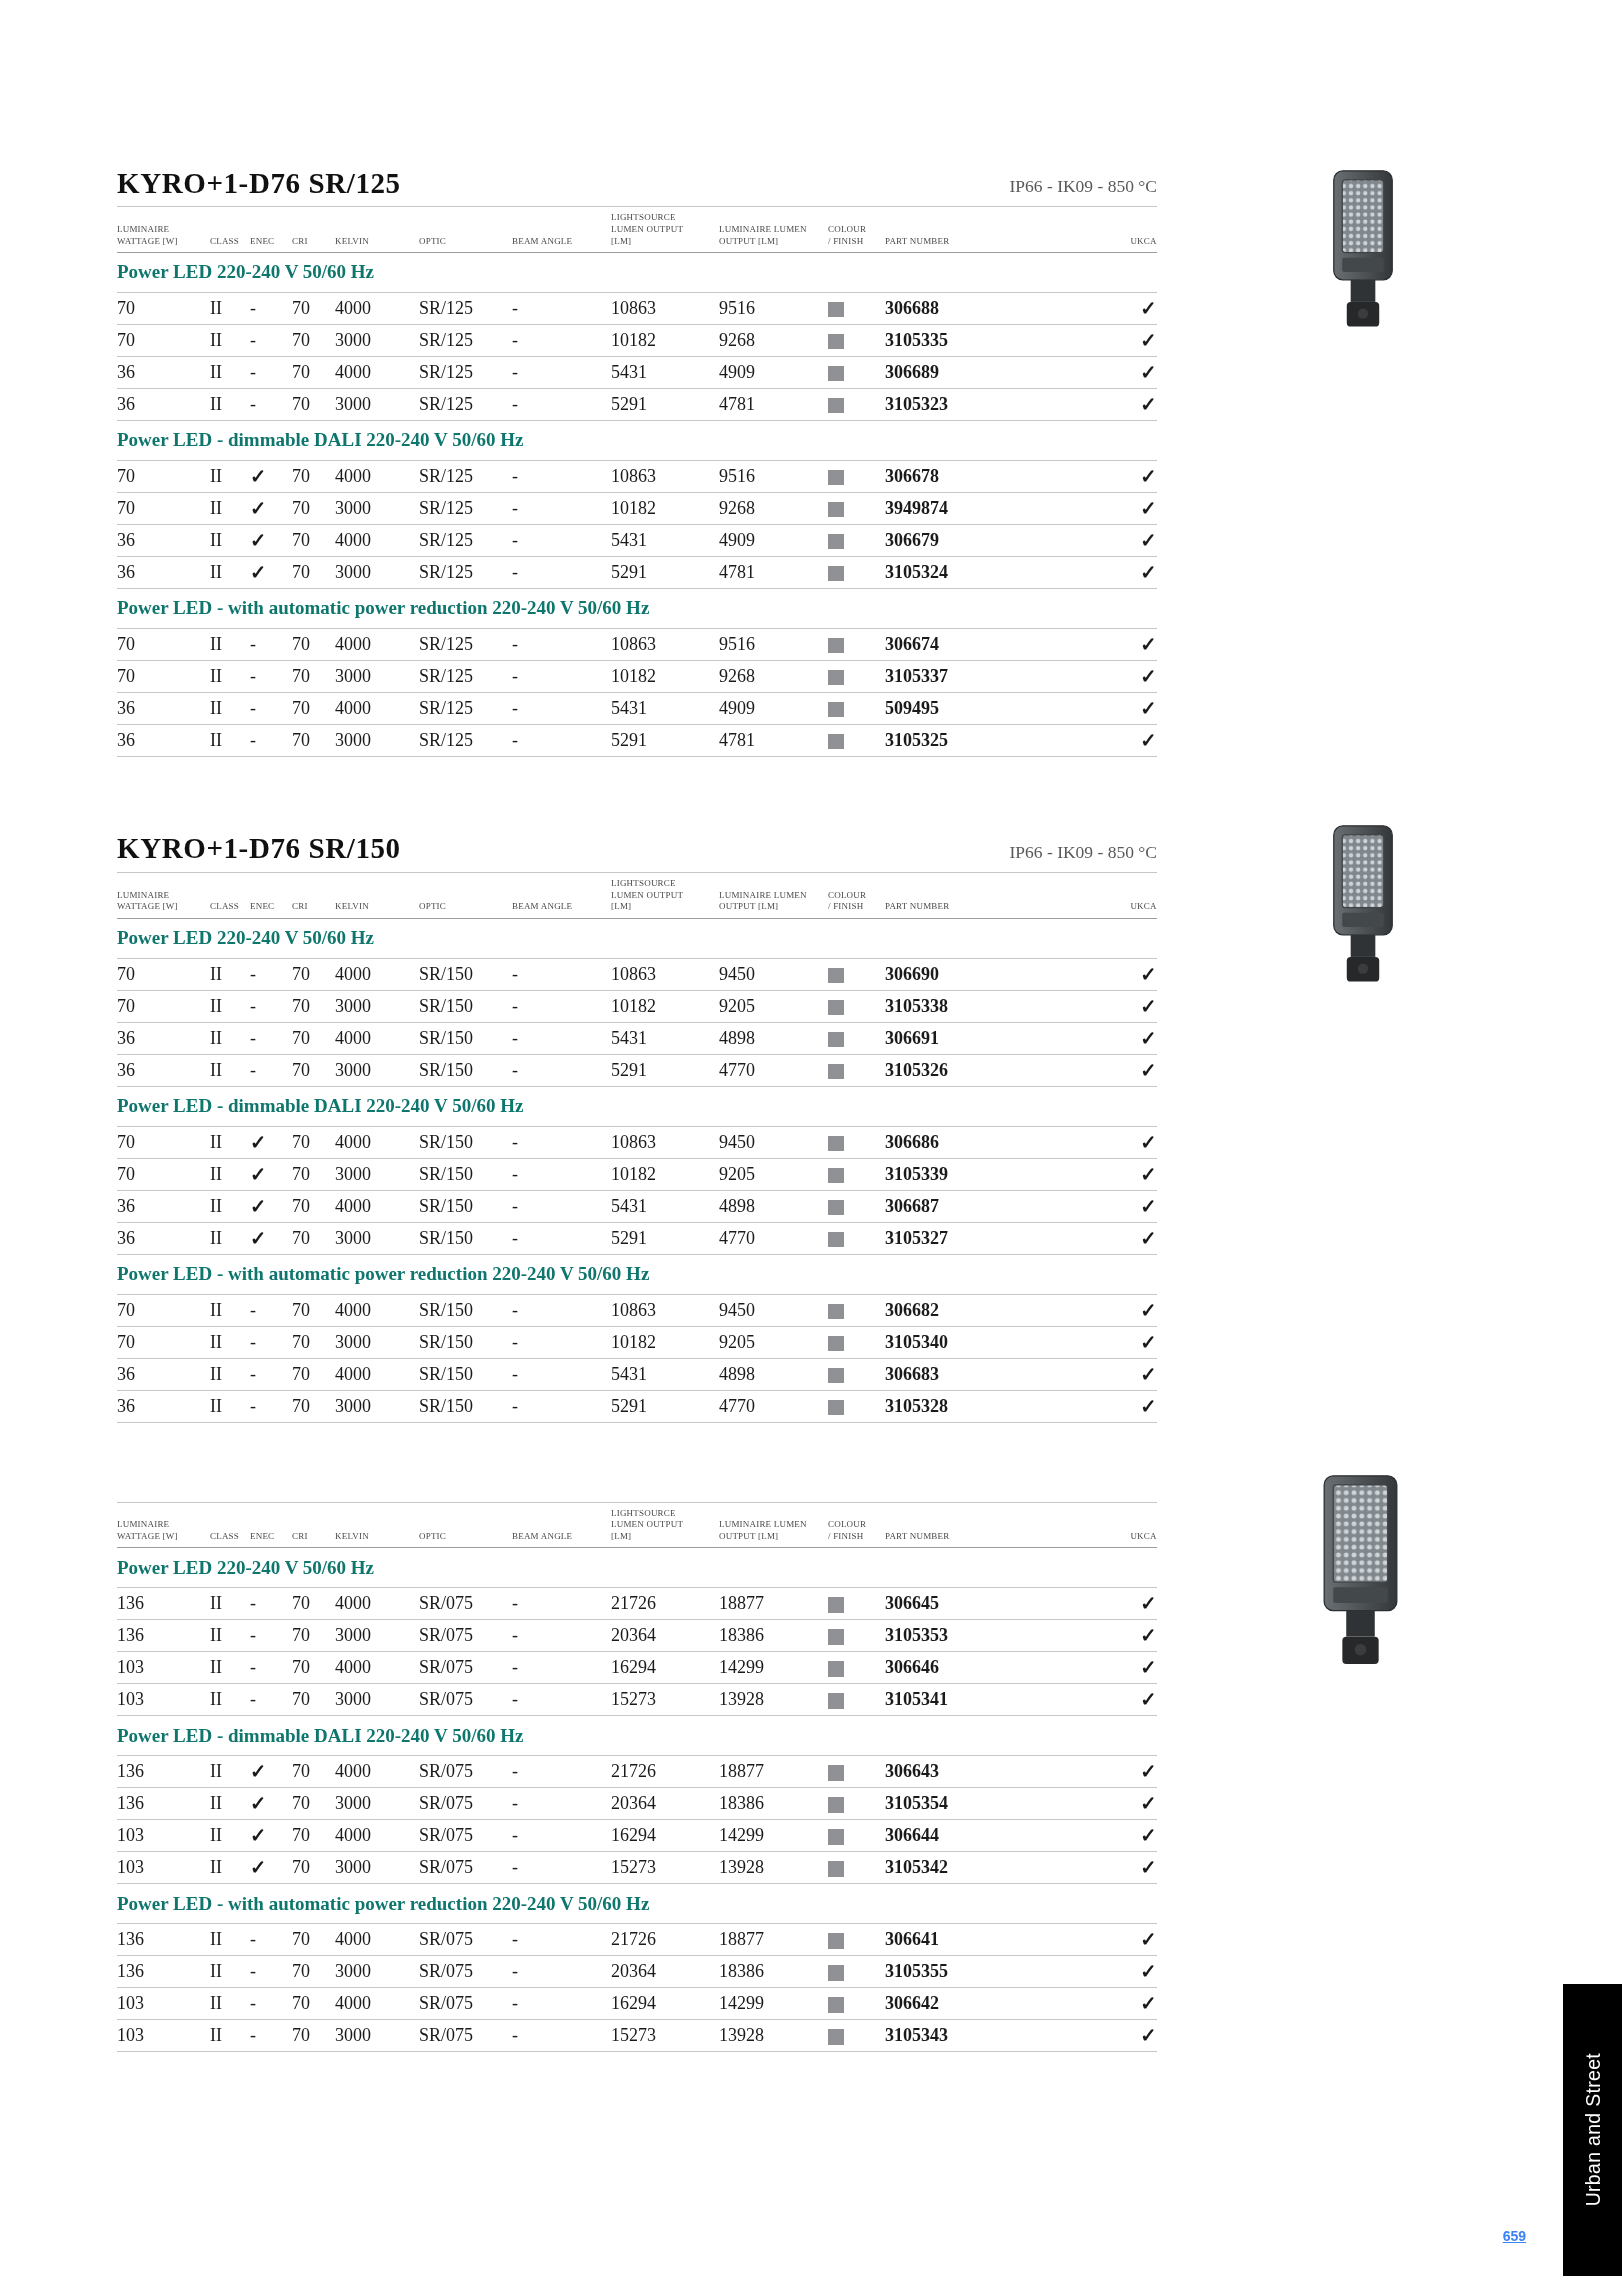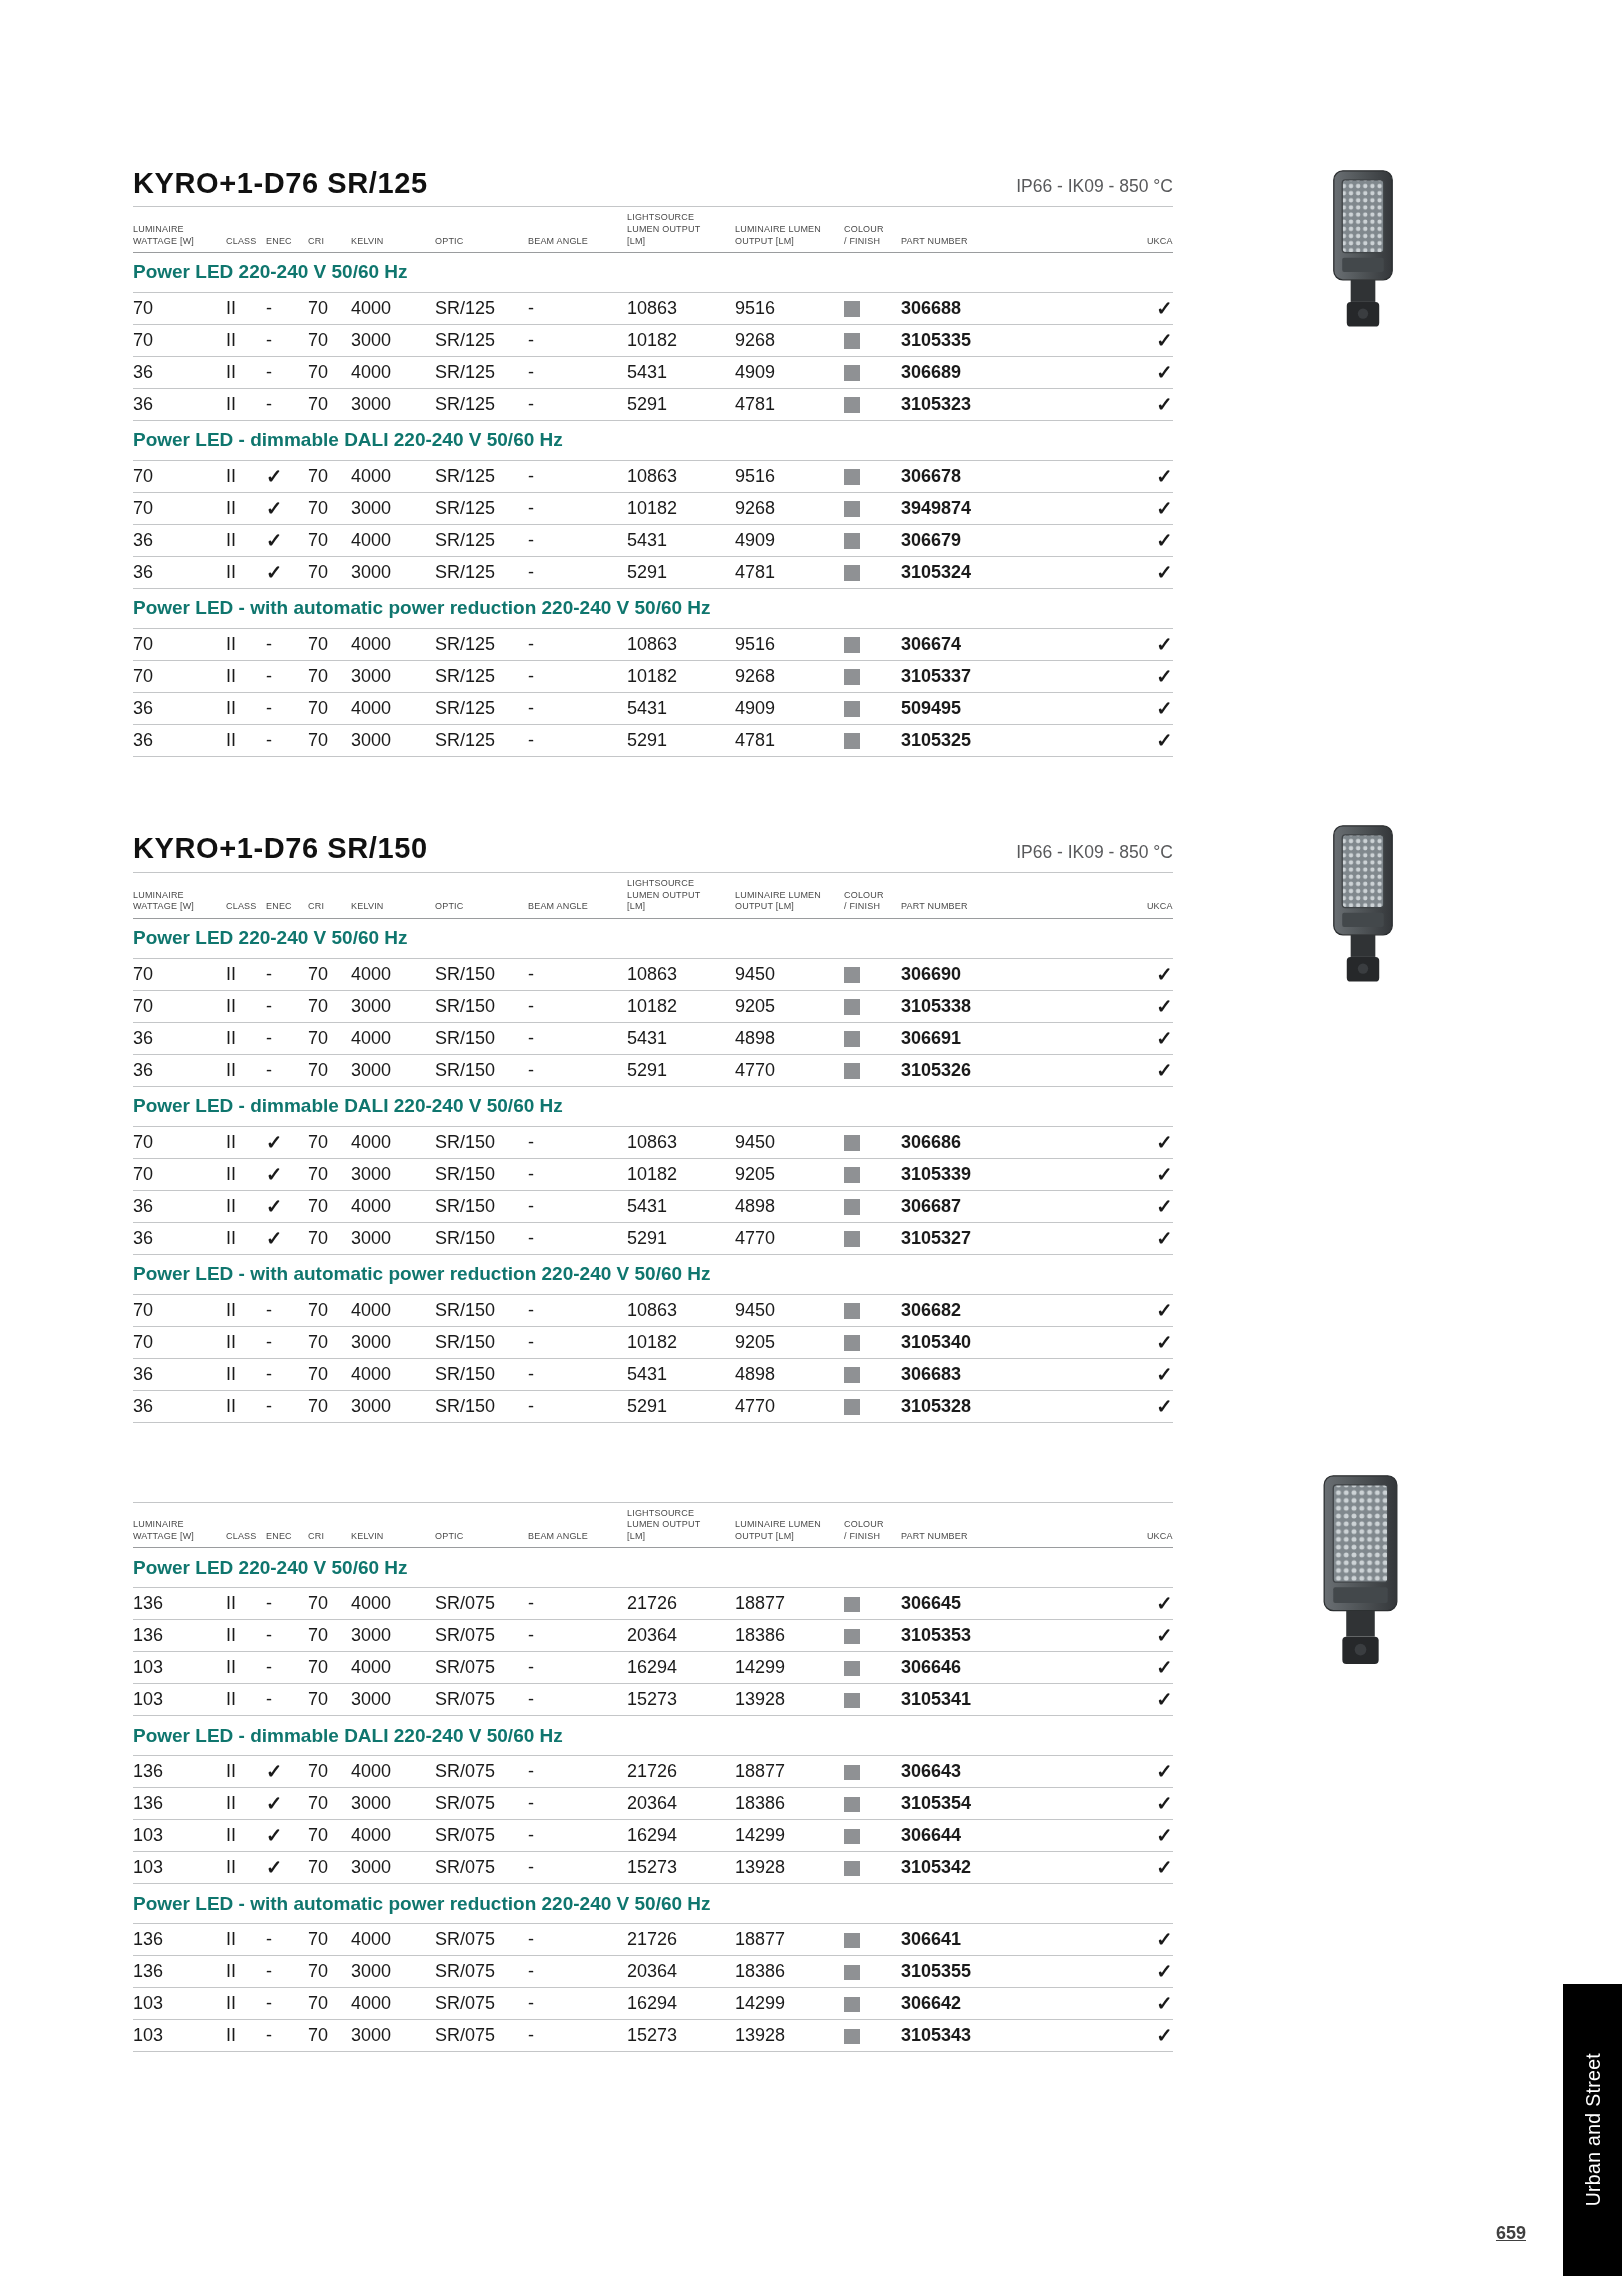--- a/index.html
+++ b/index.html
@@ -7,21 +7,21 @@
   .page {
     position:relative;
     width:1623px; height:2295px;
     background:#ffffff;
     font-family:"Liberation Sans", sans-serif;
     color:#1a1a1a;
     overflow:hidden;
   }
 
   
-  .content { position:absolute; left:133px; top:0; width:1040px; }
+  .content { position:absolute; left:117px; top:0; width:1040px;font-family:Liberation Serif, serif; }
 
   .product-section:nth-of-type(1) { margin-top:170px; }
   .product-section + .product-section { margin-top:79px; }
 
   .section-head {
     display:flex; justify-content:space-between; align-items:flex-end;
     height:36px; padding-bottom:6.5px;
   }
   .section-title { font-size:29px; font-weight:700; letter-spacing:0.6px; color:#111; }
   .section-rating { font-size:17.5px; color:#58595b; padding-bottom:2.6px; }
@@ -72,21 +72,21 @@
     position:absolute; right:0; top:1984px;
     width:60px; height:292px; background:#000000;
     display:flex; align-items:center; justify-content:center;
   }
   .side-tab-text {
     color:#ffffff; font-size:19.5px; letter-spacing:0.3px; white-space:nowrap;
     writing-mode:vertical-rl; transform:rotate(180deg);
   }
   .page-number {
     position:absolute; right:97px; bottom:51px;
-    font-size:18px; font-weight:700; color:#404040;text-decoration:underline;
+    font-size:14px; font-weight:700; color:#3b82f6;text-decoration:underline;
   }
 </style>
 </head>
 <body>
 
 <div class="page">
 
   <main class="content" id="sections-host">
   <section class="product-section">
     <div class="section-head">

